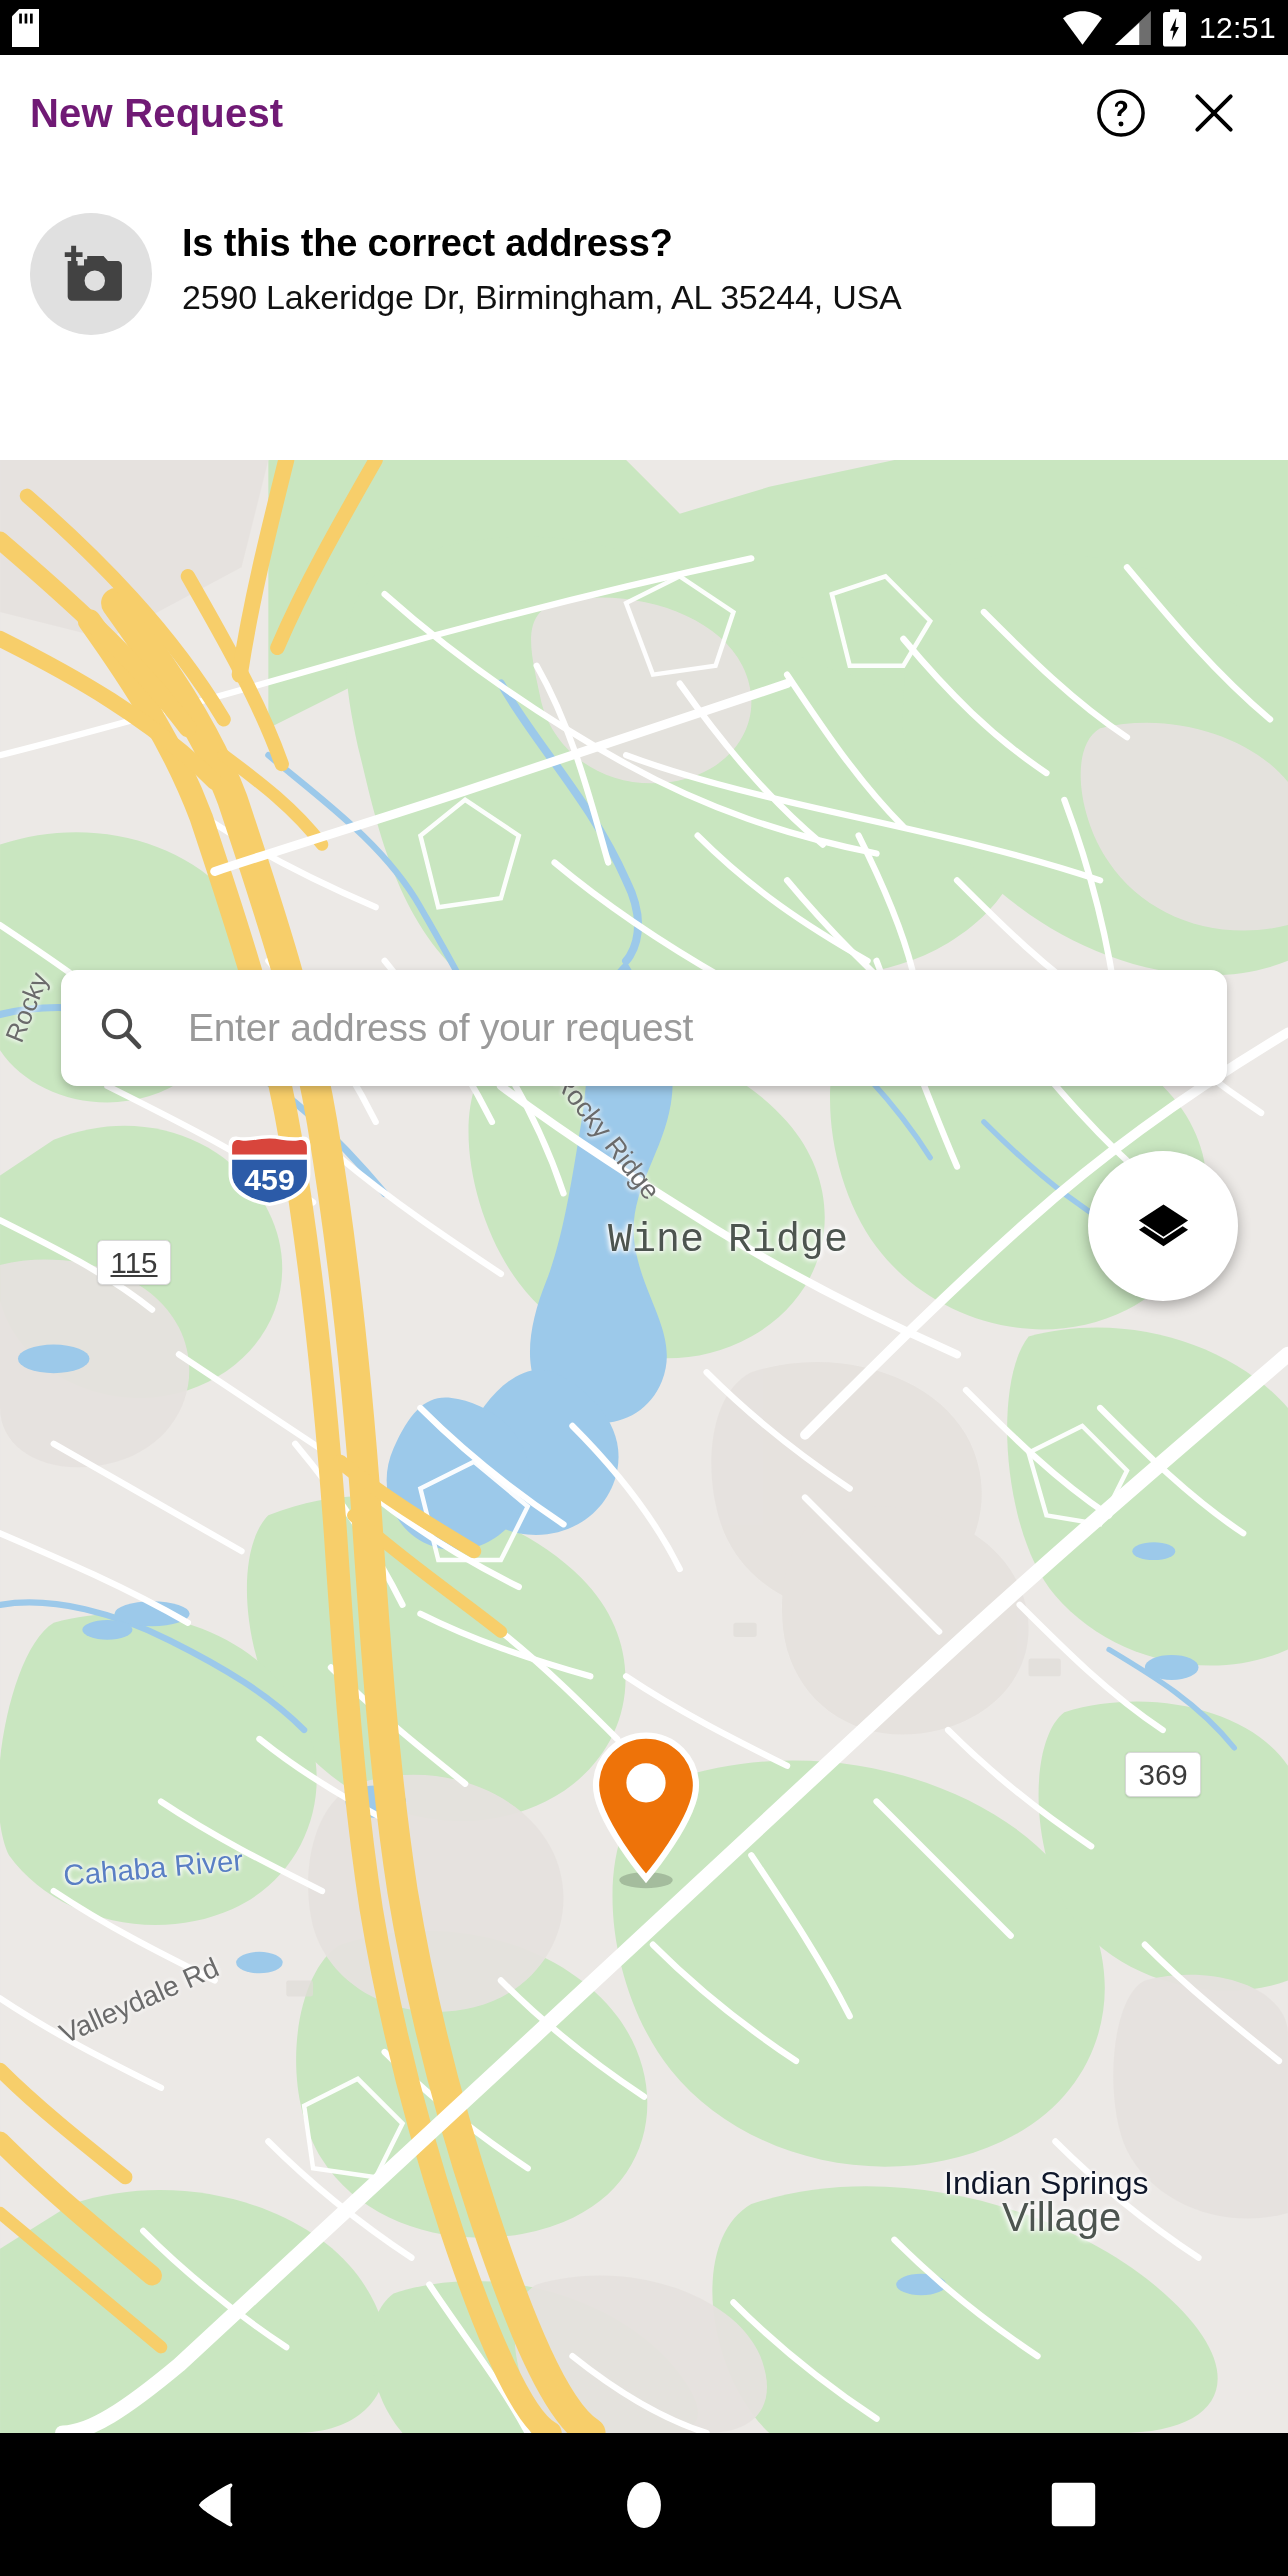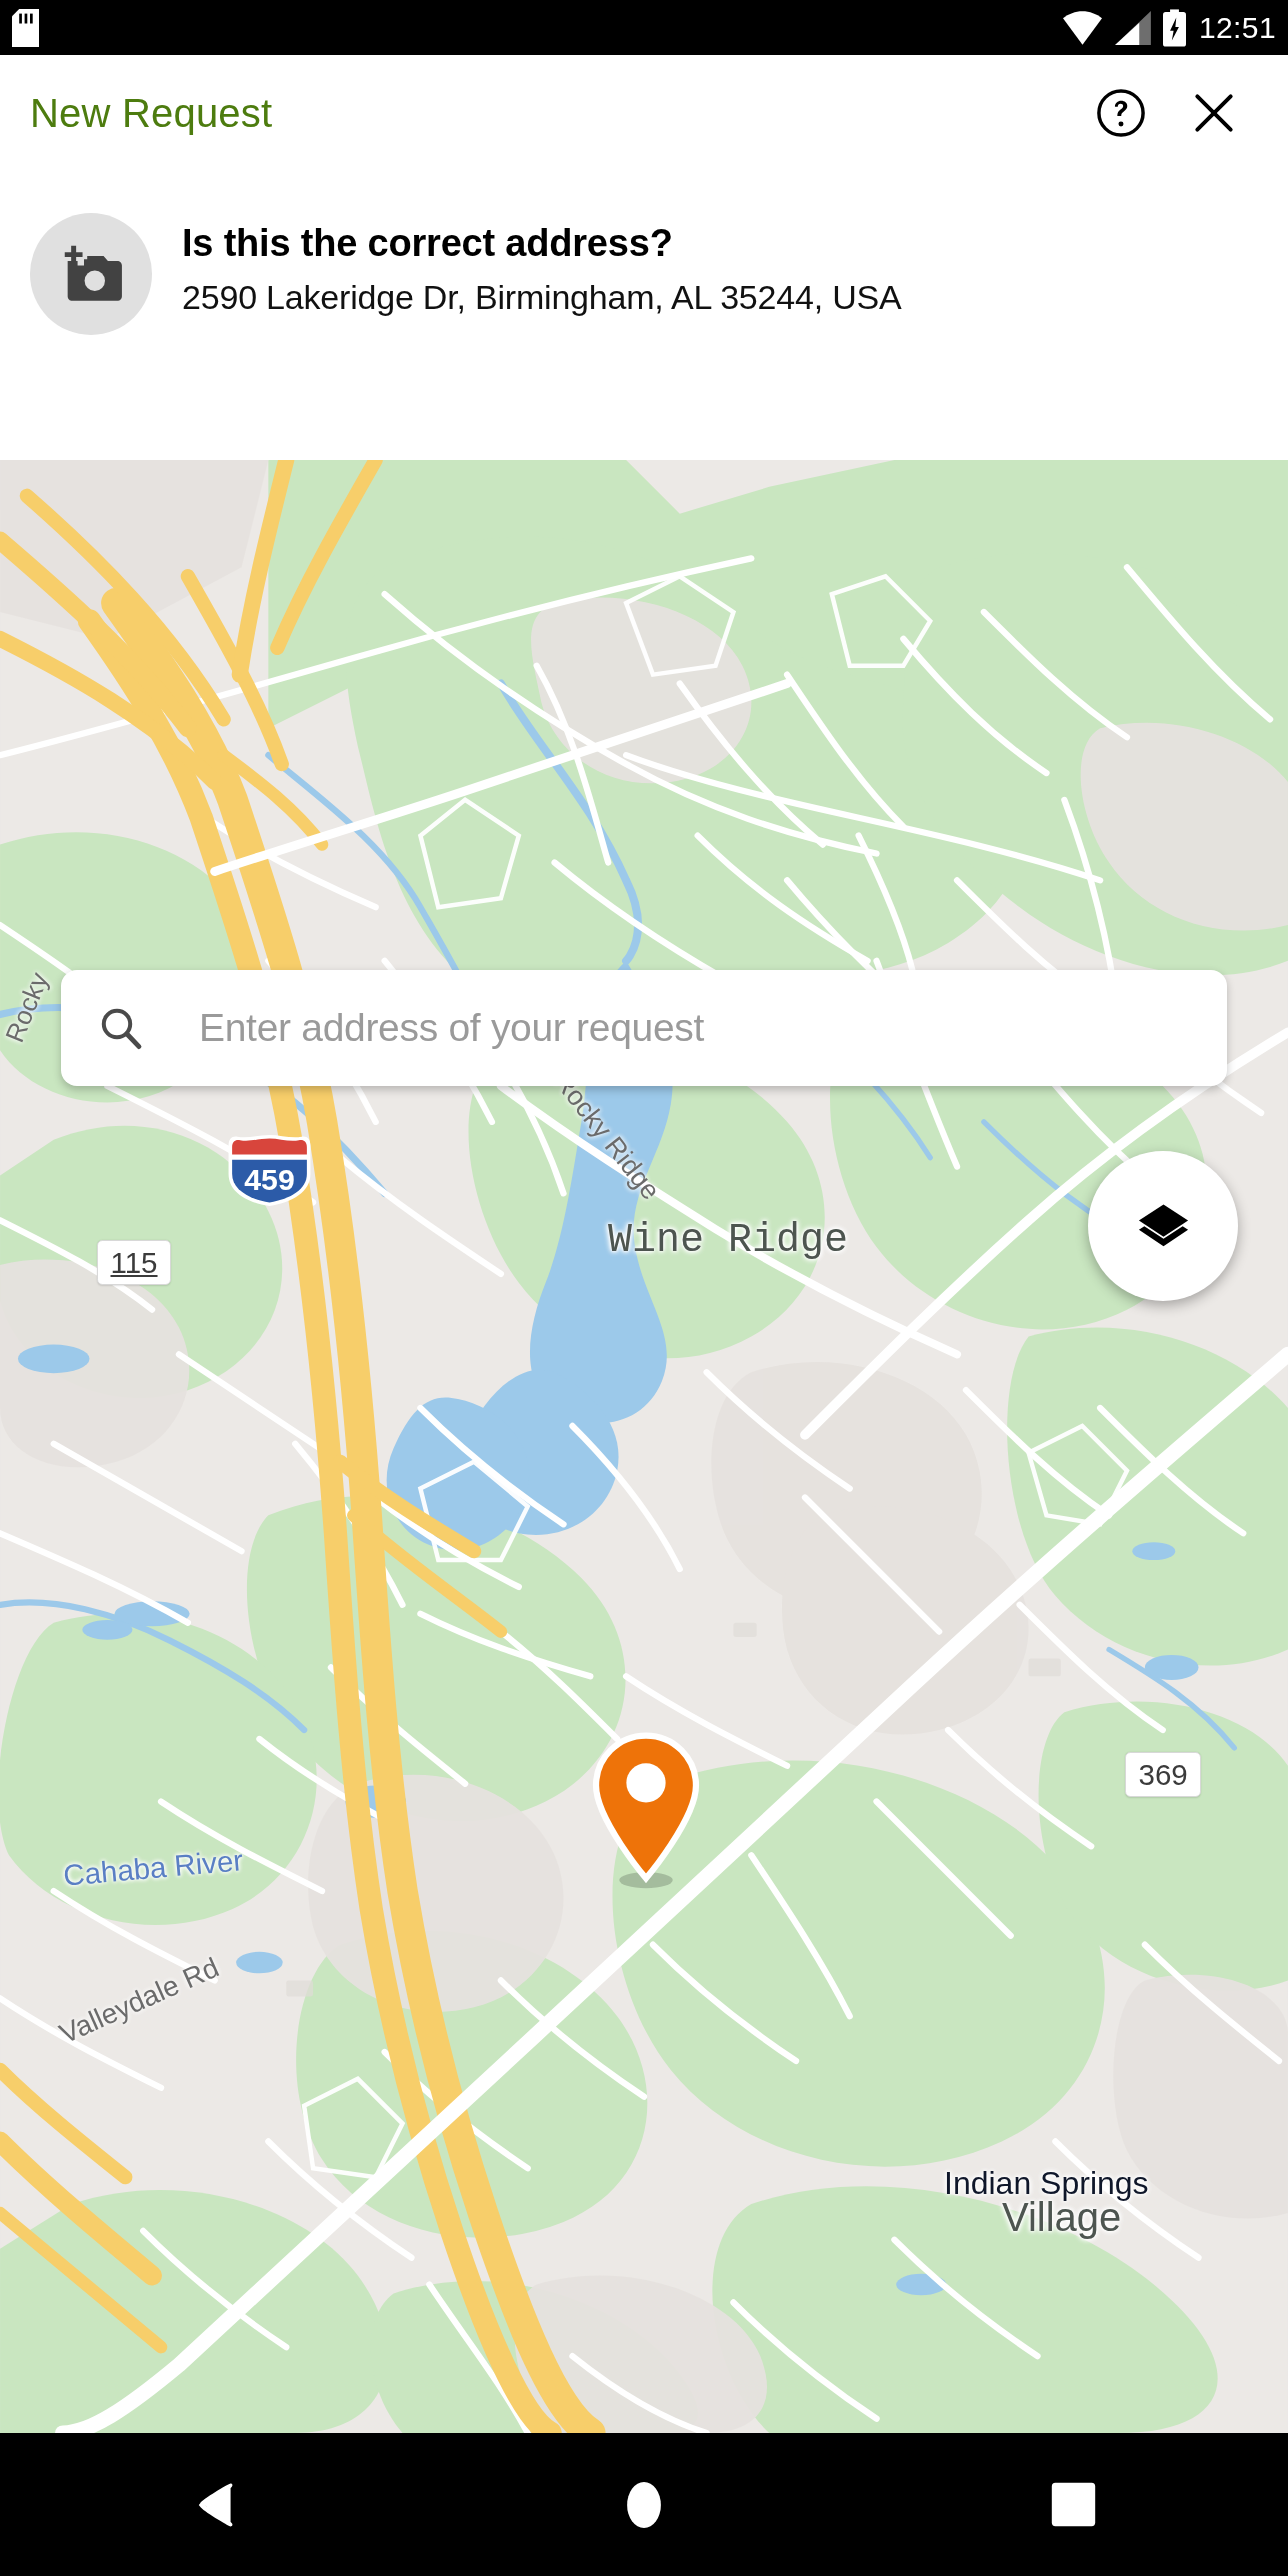--- a/index.html
+++ b/index.html
@@ -16,21 +16,21 @@
   .sb-left { display:flex; align-items:center; gap:9px; }
   .sb-right { margin-left:auto; display:flex; align-items:center; gap:12.5px; }
   .sb-time { color:#fff; font-size:30px; letter-spacing:0.4px; font-weight:400; }
   .icon-svg { display:block; }
 
   
   .appbar {
     position:absolute; left:0; top:55px; width:1288px; height:116px;
     background:#fff; display:flex; align-items:center; padding:0 30px;
   }
-  .appbar-title { font-size:40px; color:#4d7c0f; font-weight:400; letter-spacing:0.2px; }
+  .appbar-title { font-size:40px; color:#701a75; font-weight:700; letter-spacing:0.2px; }
   .appbar-actions { margin-left:auto; display:flex; align-items:center; gap:36px; padding-right:16px; }
   .appbar-btn { width:57px; height:57px; display:flex; align-items:center; justify-content:center; cursor:pointer; }
 
   
   .addrbar {
     position:absolute; left:0; top:172px; width:1288px; height:288px;
     background:#fff; display:flex; align-items:flex-start; padding:41px 30px 0 30px;
   }
   .avatar {
     width:122px; height:122px; border-radius:50%; background:#E0E0E0;
@@ -72,21 +72,21 @@
   .shield-i {
     position:absolute; left:225px; top:673px; width:89px; height:75px;
   }
 
   
   .searchbar {
     position:absolute; left:61px; top:510px; width:1166px; height:116px;
     background:#fff; border-radius:16px; display:flex; align-items:center;
     padding:0 36px; box-shadow:0 3.6px 9px rgba(0,0,0,.22);
   }
-  .search-ph { margin-left:54px; font-size:39px; color:#9a9a9a; letter-spacing:-0.3px; }
+  .search-ph { margin-left:43px; font-size:39px; color:#9a9a9a; letter-spacing:-0.3px; }
 
   
   .fab {
     position:absolute; width:150px; height:150px; border-radius:50%;
     background:#fff; display:flex; align-items:center; justify-content:center;
     box-shadow:0 4.5px 12.5px rgba(0,0,0,.30); cursor:pointer;
   }
   .fab-layers { left:1088px; top:691px; }
 
   

